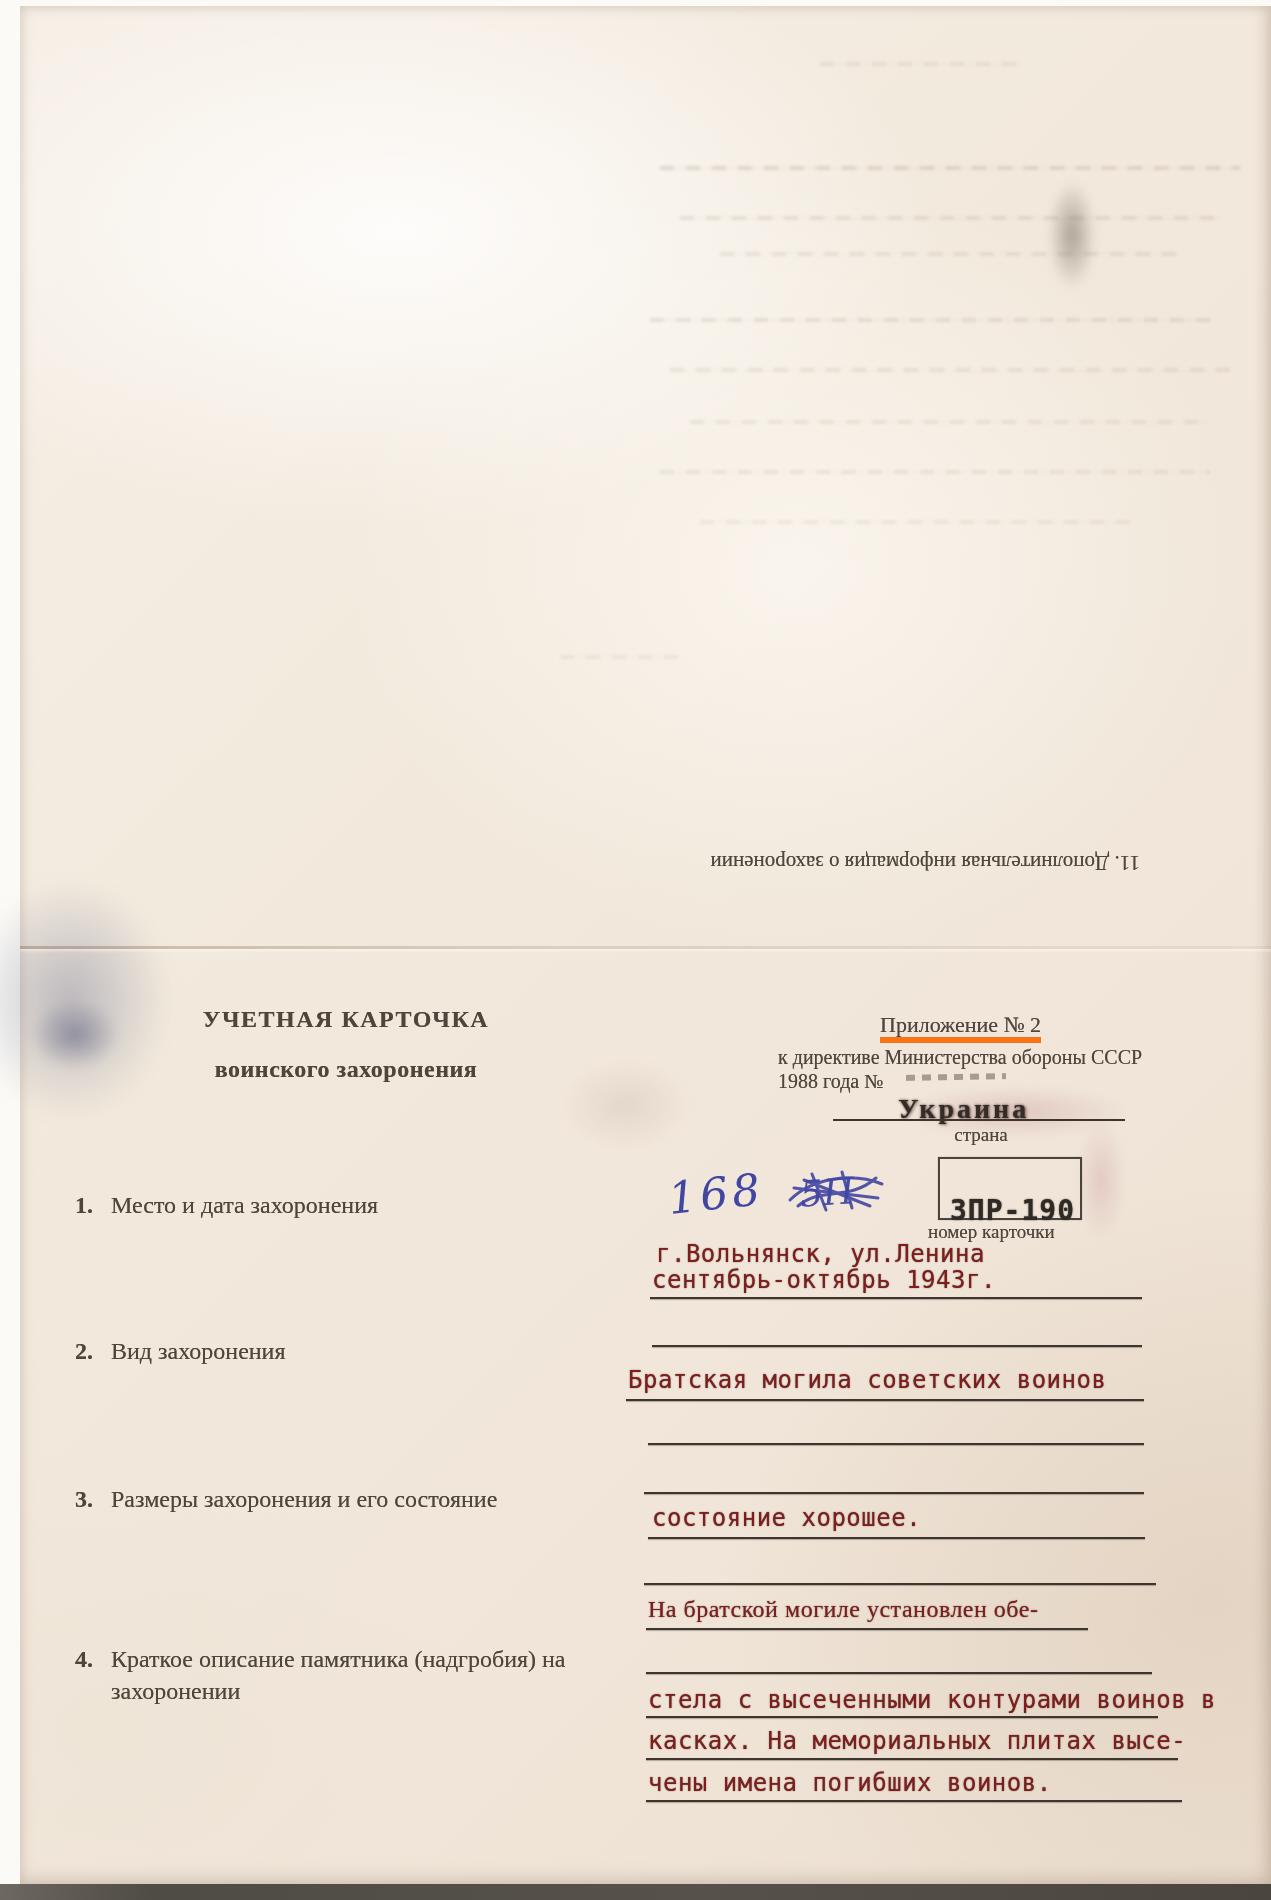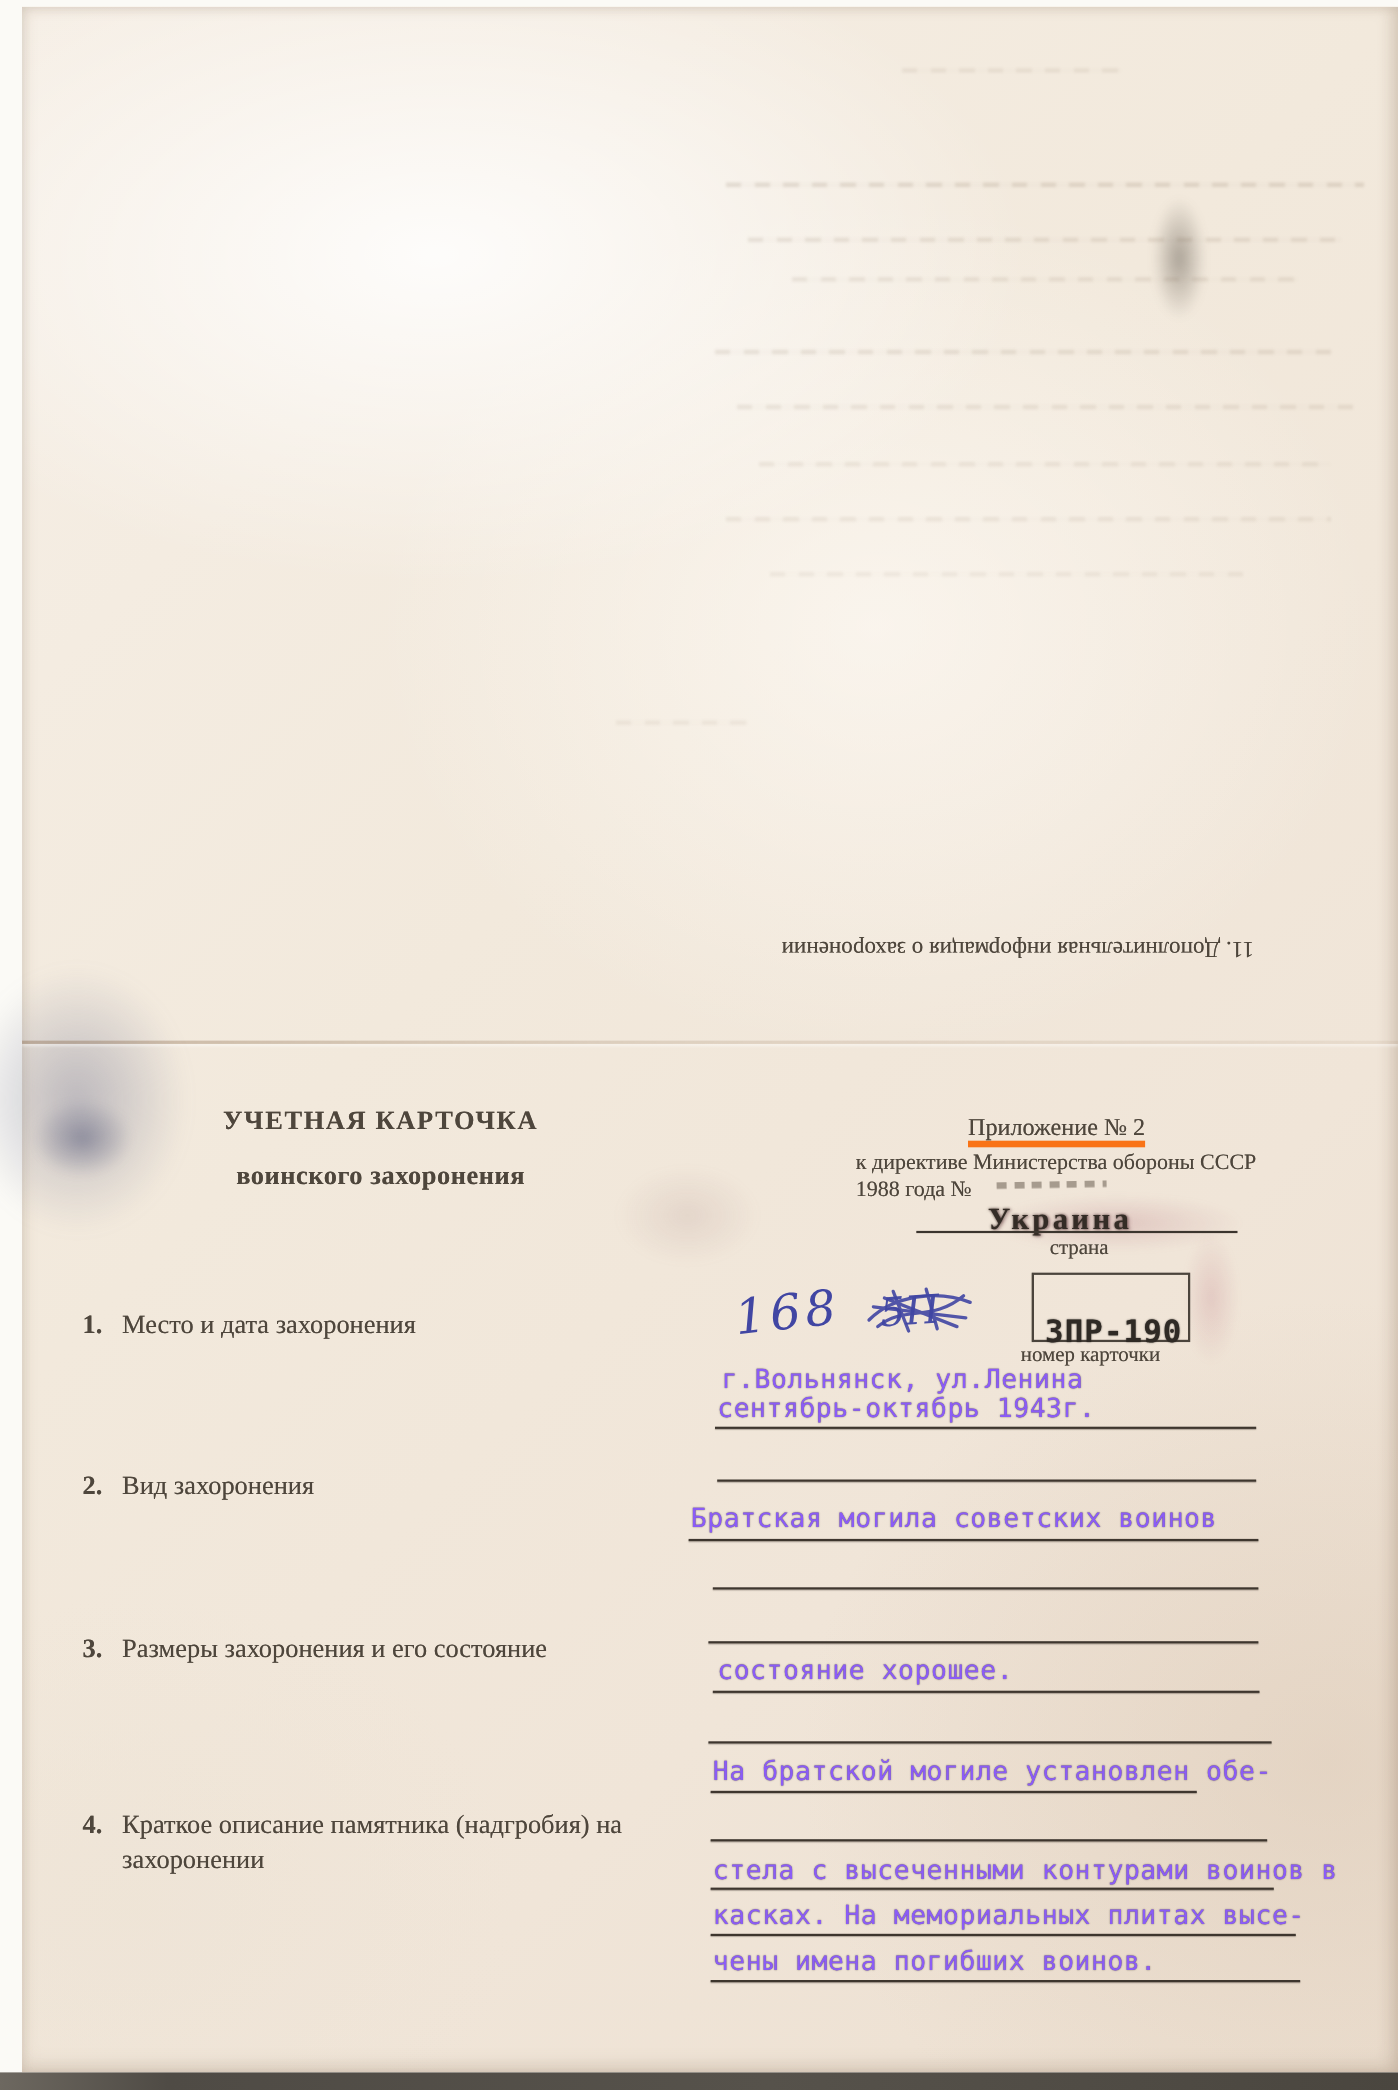--- a/index.html
+++ b/index.html
@@ -43,21 +43,21 @@
   
   .print{position:absolute;color:#4e463c;text-shadow:0 0 .6px rgba(78,70,60,.7);}
   .rot180{transform:rotate(180deg);}
   .title{font-weight:bold;letter-spacing:1.5px;font-size:24px;text-align:center;}
   .lbl{font-size:24px;}
   .lbl-row{display:flex;}
   .lbl-num{width:36px;flex:0 0 36px;font-weight:bold;}
   .small-cap{font-size:19px;}
   
   .mono{position:absolute;font-family:"DejaVu Sans Mono","Liberation Mono",monospace;
-    font-size:24px;color:#8b5cf6;letter-spacing:.5px;white-space:nowrap;
+    font-size:24px;color:#7f1d1d;letter-spacing:.5px;white-space:nowrap;
     text-shadow:0 0 1.2px rgba(55,46,38,.85);}
   
   .rule{position:absolute;height:2px;background:#3e362e;box-shadow:0 1px 1px rgba(62,54,46,.35);filter:blur(.3px);}
   .country-rule{position:absolute;left:833px;top:1119px;width:292px;height:2px;background:#3b352e;}
   .appendix-u{border-bottom:6px solid #f97316;padding-bottom:0;}
   .dash-smudge{position:absolute;left:906px;top:1074px;width:100px;height:6px;opacity:.55;
     background:repeating-linear-gradient(90deg,#6b5f52 0 9px,transparent 9px 16px);transform:rotate(-1deg);filter:blur(.5px);}
   
   .card-box{position:absolute;left:938px;top:1157px;width:140px;height:59px;
     border:2px solid #4b443c;box-shadow:0 0 1px rgba(75,68,60,.5);}
@@ -153,21 +153,21 @@
 
   <div class="mono" style="left:628px;top:1366px;">Братская могила советских воинов</div>
   <div class="rule" style="left:626px;top:1399px;width:518px;"></div>
   <div class="rule" style="left:648px;top:1443px;width:496px;"></div>
   <div class="rule" style="left:644px;top:1492px;width:500px;"></div>
 
   <div class="mono" style="left:652px;top:1504px;">состояние хорошее.</div>
   <div class="rule" style="left:648px;top:1537px;width:497px;"></div>
   <div class="rule" style="left:644px;top:1583px;width:512px;"></div>
 
-  <div class="mono" style="left:648px;top:1596px;">На братской могиле установлен обе-</div>
+  <div class="mono" style="left:648px;top:1596px;font-family:Liberation Serif, serif;">На братской могиле установлен обе-</div>
   <div class="rule" style="left:646px;top:1628px;width:442px;"></div>
   <div class="rule" style="left:646px;top:1672px;width:506px;"></div>
   <div class="mono" style="left:648px;top:1686px;text-align:right;">стела с высеченными контурами воинов в</div>
   <div class="rule" style="left:646px;top:1716px;width:512px;"></div>
   <div class="mono" style="left:648px;top:1727px;">касках. На мемориальных плитах высе-</div>
   <div class="rule" style="left:646px;top:1758px;width:532px;"></div>
   <div class="mono" style="left:648px;top:1769px;">чены имена погибших воинов.</div>
   <div class="rule" style="left:646px;top:1800px;width:536px;"></div>
 
   <div class="bottom-strip"></div>

